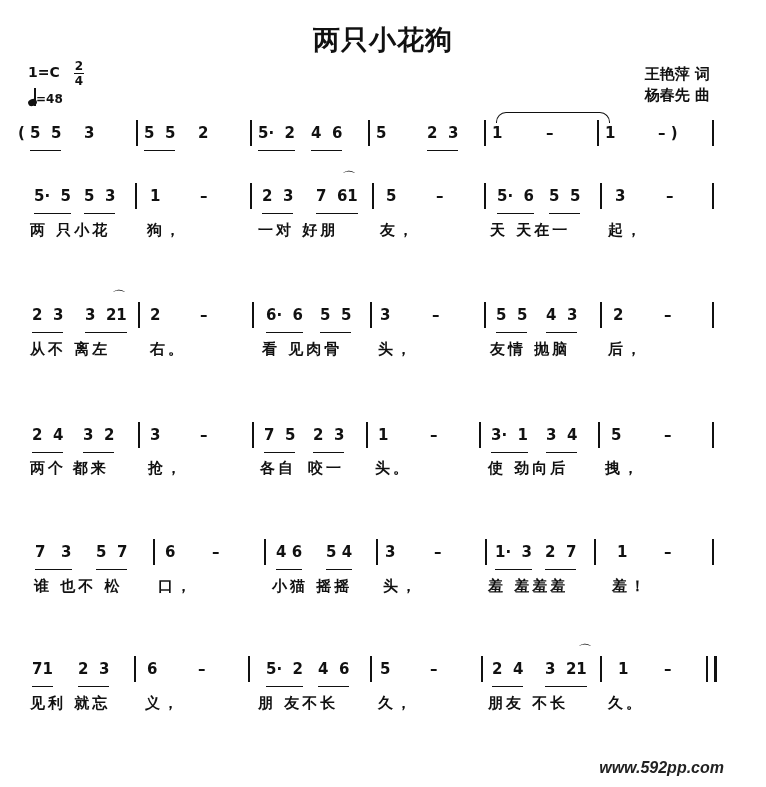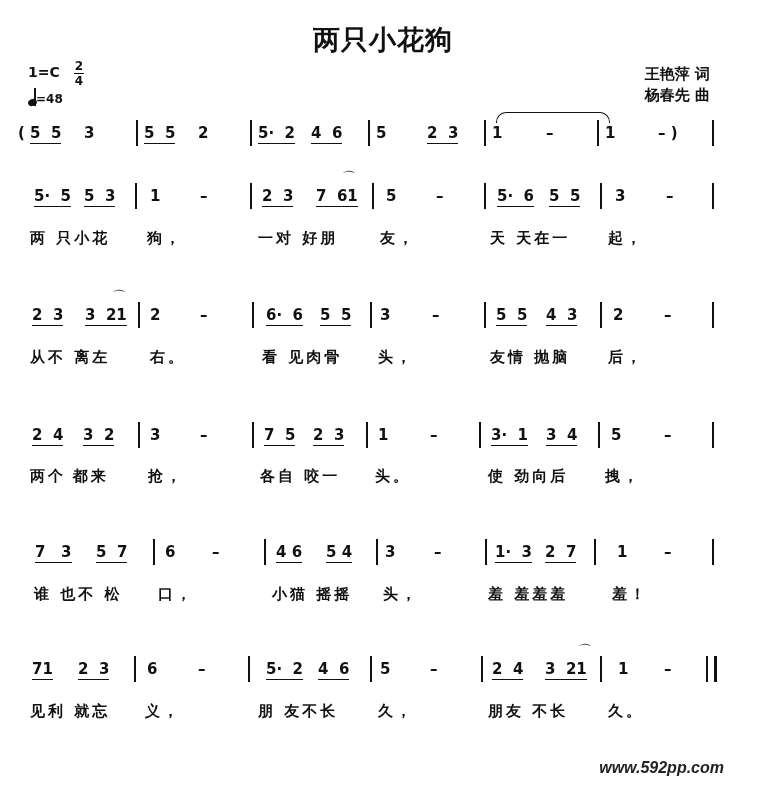--- a/index.html
+++ b/index.html
@@ -9,25 +9,25 @@
            font-family: "DejaVu Serif", serif; font-size: 27px; font-weight: bold; letter-spacing: 1px; }
   .key { position: absolute; left: 28px; top: 64px; font-size: 14px; font-weight: bold; }
   .timesig { position: absolute; left: 74px; top: 60px; font-size: 12px; font-weight: bold; text-align: center; line-height: 12px; }
   .timesig .line { border-top: 1px solid #111; width: 10px; margin: 1px auto; }
   .tempo { position: absolute; left: 28px; top: 88px; font-size: 12px; font-weight: bold; }
   .tempo .note-head { display:inline-block; width:9px; height:7px; background:#111; border-radius:50%; transform: rotate(-20deg); vertical-align: bottom; }
   .tempo .stem { display:inline-block; width:2px; height:18px; background:#111; margin-left:-3px; vertical-align: bottom; }
   .credits { position: absolute; right: 56px; top: 64px; font-size: 15px; font-weight: bold; line-height: 21px; text-align: right; }
   .notes { position: absolute; left: 0; height: 28px; font-weight: bold; font-size: 15px; white-space: pre; }
   .seg { position: absolute; top: 0; white-space: pre; }
-  .seg.u1 { border-bottom: 1.5px solid #111; padding-bottom: 1px; }
+  .seg.u1 { border-bottom: 1.5px solid #111; padding-bottom: 8px; }
   .bar { position: absolute; top: -4px; width: 1.5px; height: 26px; background: #111; }
   .bar.end { width: 6px; background: transparent; border-left: 2px solid #111; border-right: 3px solid #111; }
   .lyrics { position: absolute; left: 0; font-size: 15px; font-weight: bold; white-space: pre; font-family: "DejaVu Sans", sans-serif; }
-  .lyr { position: absolute; top: 8px; white-space: pre; letter-spacing: 3px; }
+  .lyr { position: absolute; top: 0; white-space: pre; letter-spacing: 3px; }
   .fermata { position: absolute; font-size: 14px; font-weight: normal; }
   .tie { position: absolute; top: -12px; height: 10px; border: 1.5px solid #111; border-bottom: none; border-radius: 10px 10px 0 0; }
   .watermark { position: absolute; right: 42px; bottom: 10px; font-style: italic; font-weight: bold; font-size: 16px; color: #222; font-family: "Liberation Sans", sans-serif; }
 </style>
 </head>
 <body>
 
 <div class="title">两只小花狗</div>
 <div class="key">1=C</div>
 <div class="timesig">
@@ -43,20 +43,20 @@
   <div>杨春先 曲</div>
 </div>
 
 <div id="score">
     <div class="notes" style="top: 124px;"><span class="seg" style="left: 18px;">(</span><span class="seg u1" style="left: 30px;">5  5</span><span class="seg" style="left: 84px;">3</span><span class="seg u1" style="left: 144px;">5  5</span><span class="seg" style="left: 198px;">2</span><span class="seg u1" style="left: 258px;">5·  2</span><span class="seg u1" style="left: 311px;">4  6</span><span class="seg" style="left: 376px;">5</span><span class="seg u1" style="left: 427px;">2  3</span><span class="seg" style="left: 492px;">1</span><span class="seg" style="left: 546px;">–</span><span class="seg" style="left: 605px;">1</span><span class="seg" style="left: 658px;">– )</span><span class="bar" style="left: 136px;"></span><span class="bar" style="left: 250px;"></span><span class="bar" style="left: 368px;"></span><span class="bar" style="left: 484px;"></span><span class="bar" style="left: 597px;"></span><span class="bar" style="left: 712px;"></span><span class="tie" style="left: 496px; width: 112px;"></span></div>
     <div class="notes" style="top: 187px;"><span class="seg u1" style="left: 34px;">5·  5</span><span class="seg u1" style="left: 84px;">5  3</span><span class="seg" style="left: 150px;">1</span><span class="seg" style="left: 200px;">–</span><span class="seg u1" style="left: 262px;">2  3</span><span class="seg u1" style="left: 316px;">7  61</span><span class="seg" style="left: 386px;">5</span><span class="seg" style="left: 436px;">–</span><span class="seg u1" style="left: 497px;">5·  6</span><span class="seg u1" style="left: 549px;">5  5</span><span class="seg" style="left: 615px;">3</span><span class="seg" style="left: 666px;">–</span><span class="bar" style="left: 135px;"></span><span class="bar" style="left: 250px;"></span><span class="bar" style="left: 372px;"></span><span class="bar" style="left: 484px;"></span><span class="bar" style="left: 600px;"></span><span class="bar" style="left: 712px;"></span><span class="fermata" style="left: 342px; top: -18px;">⌒</span></div>
     <div class="lyrics" style="top: 221px;"><span class="lyr" style="left: 30px;">两 只小花</span><span class="lyr" style="left: 147px;">狗，</span><span class="lyr" style="left: 258px;">一对 好朋</span><span class="lyr" style="left: 380px;">友，</span><span class="lyr" style="left: 490px;">天 天在一</span><span class="lyr" style="left: 608px;">起，</span></div>
     <div class="notes" style="top: 306px;"><span class="seg u1" style="left: 32px;">2  3</span><span class="seg u1" style="left: 85px;">3  21</span><span class="seg" style="left: 150px;">2</span><span class="seg" style="left: 200px;">–</span><span class="seg u1" style="left: 266px;">6·  6</span><span class="seg u1" style="left: 320px;">5  5</span><span class="seg" style="left: 380px;">3</span><span class="seg" style="left: 432px;">–</span><span class="seg u1" style="left: 496px;">5  5</span><span class="seg u1" style="left: 546px;">4  3</span><span class="seg" style="left: 613px;">2</span><span class="seg" style="left: 664px;">–</span><span class="bar" style="left: 138px;"></span><span class="bar" style="left: 252px;"></span><span class="bar" style="left: 370px;"></span><span class="bar" style="left: 484px;"></span><span class="bar" style="left: 600px;"></span><span class="bar" style="left: 712px;"></span><span class="fermata" style="left: 112px; top: -18px;">⌒</span></div>
     <div class="lyrics" style="top: 340px;"><span class="lyr" style="left: 30px;">从不 离左</span><span class="lyr" style="left: 150px;">右。</span><span class="lyr" style="left: 262px;">看 见肉骨</span><span class="lyr" style="left: 378px;">头，</span><span class="lyr" style="left: 490px;">友情 抛脑</span><span class="lyr" style="left: 608px;">后，</span></div>
     <div class="notes" style="top: 426px;"><span class="seg u1" style="left: 32px;">2  4</span><span class="seg u1" style="left: 83px;">3  2</span><span class="seg" style="left: 150px;">3</span><span class="seg" style="left: 200px;">–</span><span class="seg u1" style="left: 264px;">7  5</span><span class="seg u1" style="left: 313px;">2  3</span><span class="seg" style="left: 378px;">1</span><span class="seg" style="left: 430px;">–</span><span class="seg u1" style="left: 491px;">3·  1</span><span class="seg u1" style="left: 546px;">3  4</span><span class="seg" style="left: 611px;">5</span><span class="seg" style="left: 664px;">–</span><span class="bar" style="left: 138px;"></span><span class="bar" style="left: 252px;"></span><span class="bar" style="left: 366px;"></span><span class="bar" style="left: 479px;"></span><span class="bar" style="left: 598px;"></span><span class="bar" style="left: 712px;"></span></div>
-    <div class="lyrics" style="top: 459px;"><span class="lyr" style="left: 30px; font-family: Liberation Serif, serif;">两个 都来</span><span class="lyr" style="left: 148px;">抢，</span><span class="lyr" style="left: 260px;">各自 咬一</span><span class="lyr" style="left: 375px;">头。</span><span class="lyr" style="left: 488px;">使 劲向后</span><span class="lyr" style="left: 605px;">拽，</span></div>
+    <div class="lyrics" style="top: 459px;"><span class="lyr" style="left: 30px; font-family: Liberation Serif, serif;">两个 都来</span><span class="lyr" style="left: 148px;">抢，</span><span class="lyr" style="left: 260px; font-family: Liberation Mono, monospace;">各自 咬一</span><span class="lyr" style="left: 375px;">头。</span><span class="lyr" style="left: 488px;">使 劲向后</span><span class="lyr" style="left: 605px;">拽，</span></div>
     <div class="notes" style="top: 543px;"><span class="seg u1" style="left: 35px;">7   3</span><span class="seg u1" style="left: 96px;">5  7</span><span class="seg" style="left: 165px;">6</span><span class="seg" style="left: 212px;">–</span><span class="seg u1" style="left: 276px;">4 6</span><span class="seg u1" style="left: 326px;">5 4</span><span class="seg" style="left: 385px;">3</span><span class="seg" style="left: 434px;">–</span><span class="seg u1" style="left: 495px;">1·  3</span><span class="seg u1" style="left: 545px;">2  7</span><span class="seg" style="left: 617px;">1</span><span class="seg" style="left: 664px;">–</span><span class="bar" style="left: 153px;"></span><span class="bar" style="left: 264px;"></span><span class="bar" style="left: 376px;"></span><span class="bar" style="left: 485px;"></span><span class="bar" style="left: 594px;"></span><span class="bar" style="left: 712px;"></span></div>
     <div class="lyrics" style="top: 577px;"><span class="lyr" style="left: 34px; text-align: right;">谁 也不 松</span><span class="lyr" style="left: 158px;">口，</span><span class="lyr" style="left: 272px;">小猫 摇摇</span><span class="lyr" style="left: 383px;">头，</span><span class="lyr" style="left: 488px;">羞 羞羞羞</span><span class="lyr" style="left: 612px;">羞！</span></div>
     <div class="notes" style="top: 660px;"><span class="seg u1" style="left: 32px;">71</span><span class="seg u1" style="left: 78px;">2  3</span><span class="seg" style="left: 147px;">6</span><span class="seg" style="left: 198px;">–</span><span class="seg u1" style="left: 266px;">5·  2</span><span class="seg u1" style="left: 318px;">4  6</span><span class="seg" style="left: 380px;">5</span><span class="seg" style="left: 430px;">–</span><span class="seg u1" style="left: 492px;">2  4</span><span class="seg u1" style="left: 545px;">3  21</span><span class="seg" style="left: 618px;">1</span><span class="seg" style="left: 664px;">–</span><span class="bar" style="left: 134px;"></span><span class="bar" style="left: 248px;"></span><span class="bar" style="left: 370px;"></span><span class="bar" style="left: 481px;"></span><span class="bar" style="left: 600px;"></span><span class="bar end" style="left: 706px;"></span><span class="fermata" style="left: 578px; top: -18px;">⌒</span></div>
     <div class="lyrics" style="top: 694px;"><span class="lyr" style="left: 30px;">见利 就忘</span><span class="lyr" style="left: 145px;">义，</span><span class="lyr" style="left: 258px;">朋 友不长</span><span class="lyr" style="left: 378px;">久，</span><span class="lyr" style="left: 488px;">朋友 不长</span><span class="lyr" style="left: 608px;">久。</span></div>
   </div>
 
 <div class="watermark">www.592pp.com</div>
 
 </body></html>

